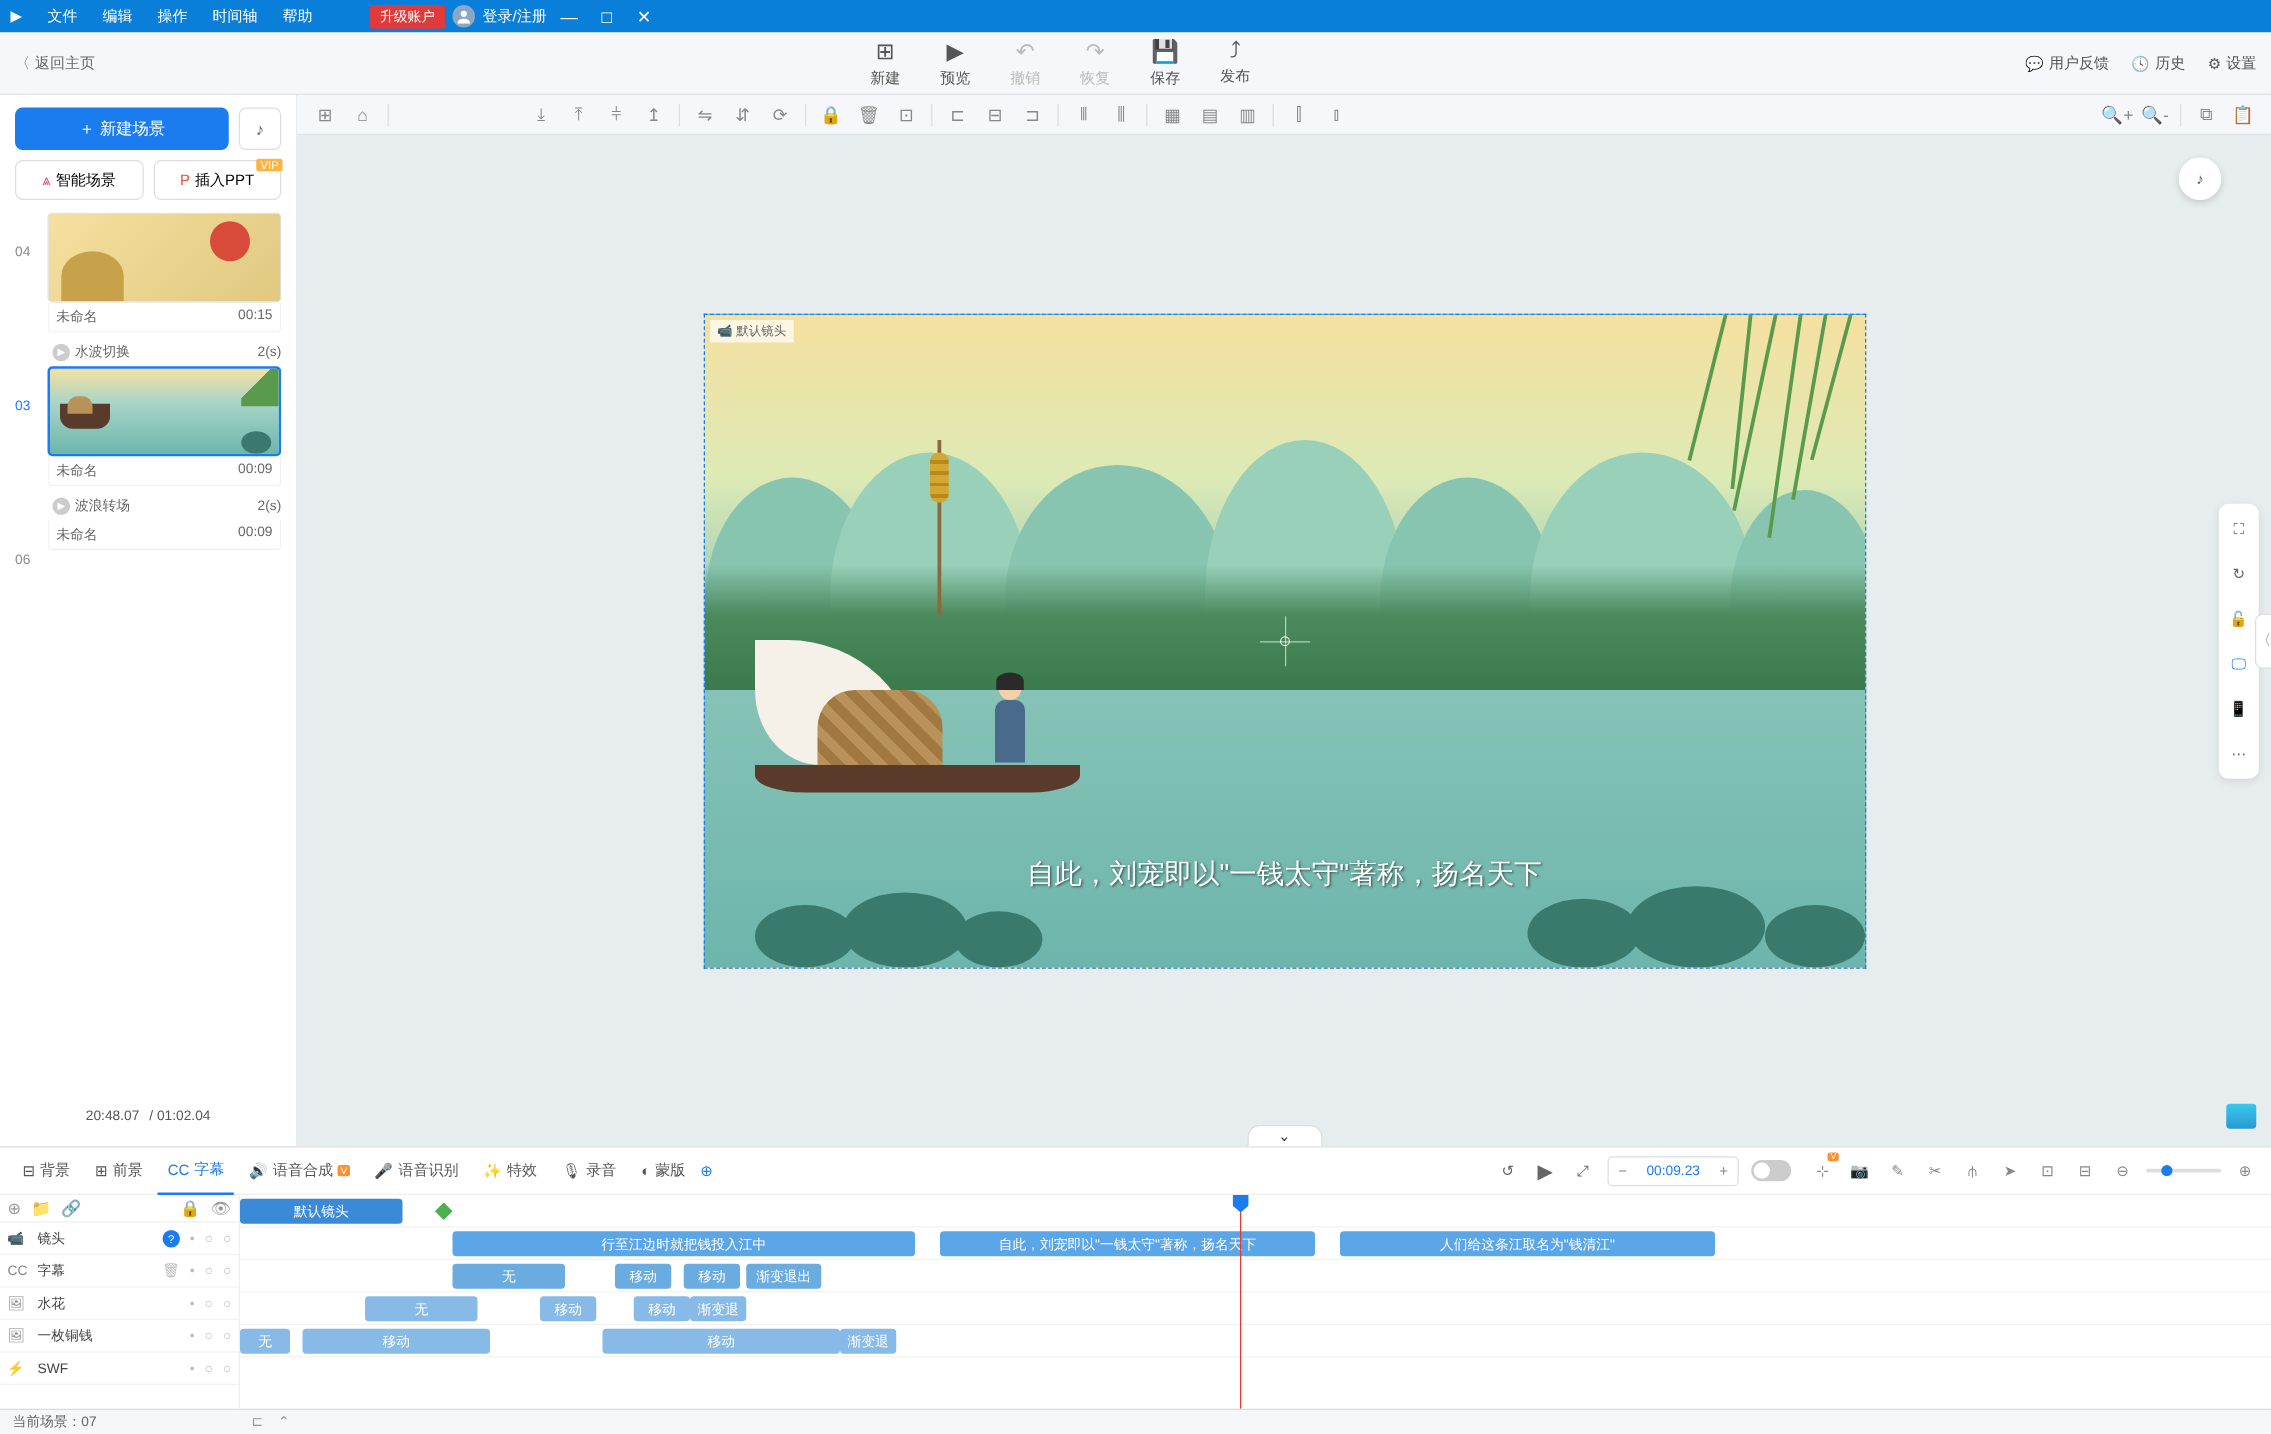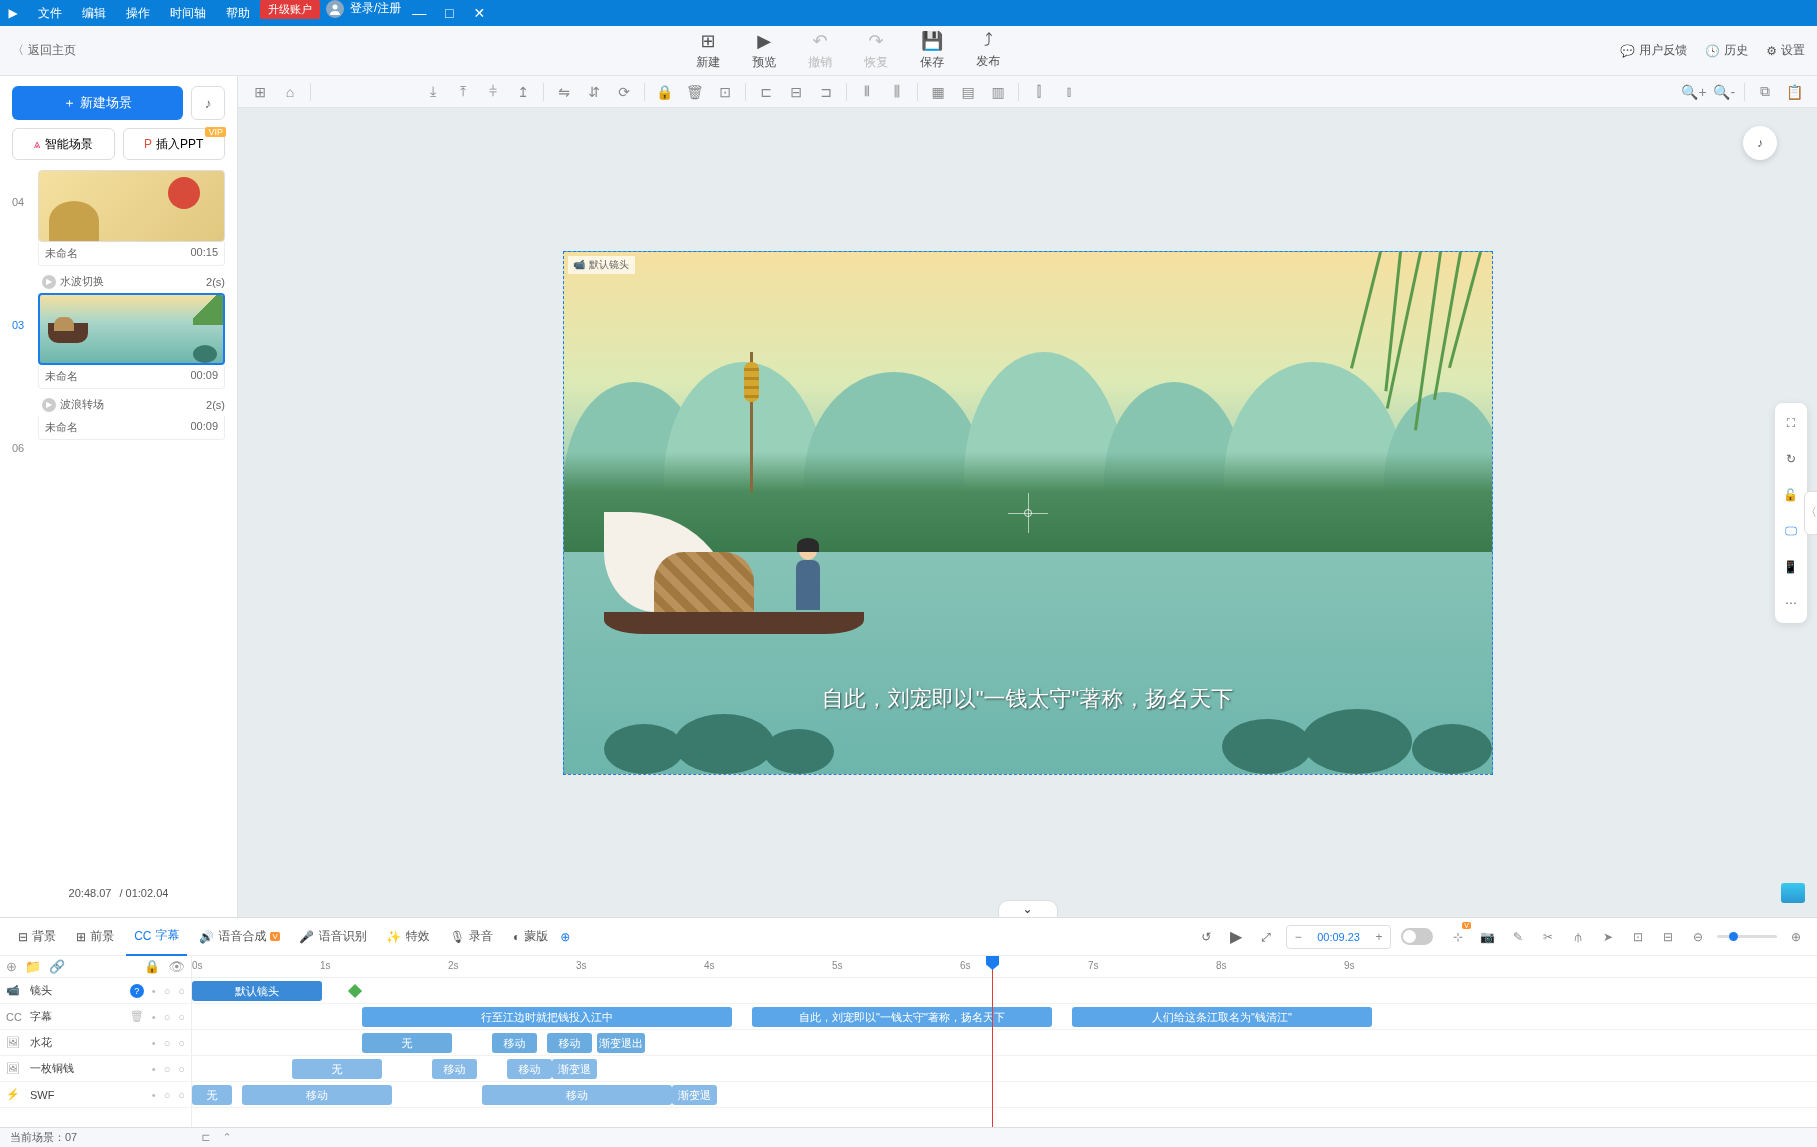--- a/index.html
+++ b/index.html
@@ -4,21 +4,21 @@
 <style>
 * { margin: 0; padding: 0; box-sizing: border-box; font-family: "Microsoft YaHei", Arial, sans-serif; }
 body { background: #fff; font-size: 12px; color: #333; overflow: hidden; }
 
 
 .titlebar { height: 26px; background: #0a7fd9; display: flex; align-items: center; color: #fff; padding: 0 4px; }
 .titlebar .logo { width: 18px; height: 18px; margin-right: 6px; display: flex; align-items: center; justify-content: center; }
 .titlebar .menu { display: flex; gap: 0; }
 .titlebar .menu-item { padding: 0 10px; line-height: 26px; cursor: pointer; }
 .titlebar .title { flex: 1; text-align: center; font-size: 12px; }
-.titlebar .right { display: flex; align-items: flex-start; gap: 6px; }
+.titlebar .right { display: flex; align-items: center; gap: 6px; margin-left: 36px; }
 .titlebar .upgrade { background: #e03a3a; padding: 2px 8px; border-radius: 2px; font-size: 11px; }
 .titlebar .avatar { width: 18px; height: 18px; background: #8aa8c4; border-radius: 50%; display:flex; align-items:center; justify-content:center;}
 .titlebar .login { font-size: 12px; }
 .titlebar .winbtn { width: 24px; text-align: center; line-height: 26px; cursor: pointer; font-size: 14px; }
 
 
 .topbar { height: 50px; background: #f5f7fa; border-bottom: 1px solid #e0e4e8; display: flex; align-items: center; padding: 0 12px; }
 .topbar .back { display: flex; align-items: center; gap: 4px; color: #666; cursor: pointer; }
 .topbar .actions { margin-left: auto; margin-right: auto; display: flex; gap: 32px; }
 .topbar .action { display: flex; flex-direction: column; align-items: center; gap: 2px; color: #555; cursor: pointer; }
@@ -511,48 +511,36 @@
       <div class="track-row">
         <span class="ticon">⚡</span>
         <span class="tname">SWF</span>
         <span class="tctrl">•</span>
         <span class="tctrl">○</span>
         <span class="tctrl">○</span>
       </div>
     </div>
 
     <div class="track-area">
-      <div class="ruler">
-        <div class="ruler-tick" style="left:0px;">0s</div>
-        <div class="ruler-tick" style="left:128px;">1s</div>
-        <div class="ruler-tick" style="left:256px;">2s</div>
-        <div class="ruler-tick" style="left:384px;">3s</div>
-        <div class="ruler-tick" style="left:512px;">4s</div>
-        <div class="ruler-tick" style="left:640px;">5s</div>
-        <div class="ruler-tick" style="left:768px;">6s</div>
-        <div class="ruler-tick" style="left:896px;">7s</div>
-        <div class="ruler-tick" style="left:1024px;">8s</div>
-        <div class="ruler-tick" style="left:1152px;">9s</div>
-      </div>
       <div class="playhead" style="left:800px;"></div>
       <div class="tracks">
         <div class="track">
           <div class="clip camera" style="left:0;width:130px;">默认镜头</div>
           <div class="diamond" style="left:158px;"></div>
         </div>
         <div class="track">
           <div class="clip subtitle" style="left:170px;width:370px;">行至江边时就把钱投入江中</div>
           <div class="clip subtitle" style="left:560px;width:300px;">自此，刘宠即以"一钱太守"著称，扬名天下</div>
           <div class="clip subtitle" style="left:880px;width:300px;">人们给这条江取名为"钱清江"</div>
         </div>
         <div class="track">
           <div class="clip effect" style="left:170px;width:90px;">无</div>
           <div class="clip effect" style="left:300px;width:45px;">移动</div>
           <div class="clip effect" style="left:355px;width:45px;">移动</div>
-          <div class="clip effect" style="left:405px;width:48px;">渐变退出</div>
+          <div class="clip effect" style="left:405px;width:60px;">渐变退出</div>
         </div>
         <div class="track">
           <div class="clip light" style="left:100px;width:90px;">无</div>
           <div class="clip light" style="left:240px;width:45px;">移动</div>
           <div class="clip light" style="left:315px;width:45px;">移动</div>
           <div class="clip light" style="left:360px;width:45px;">渐变退</div>
         </div>
         <div class="track">
           <div class="clip light" style="left:0;width:40px;">无</div>
           <div class="clip light" style="left:50px;width:150px;">移动</div>

